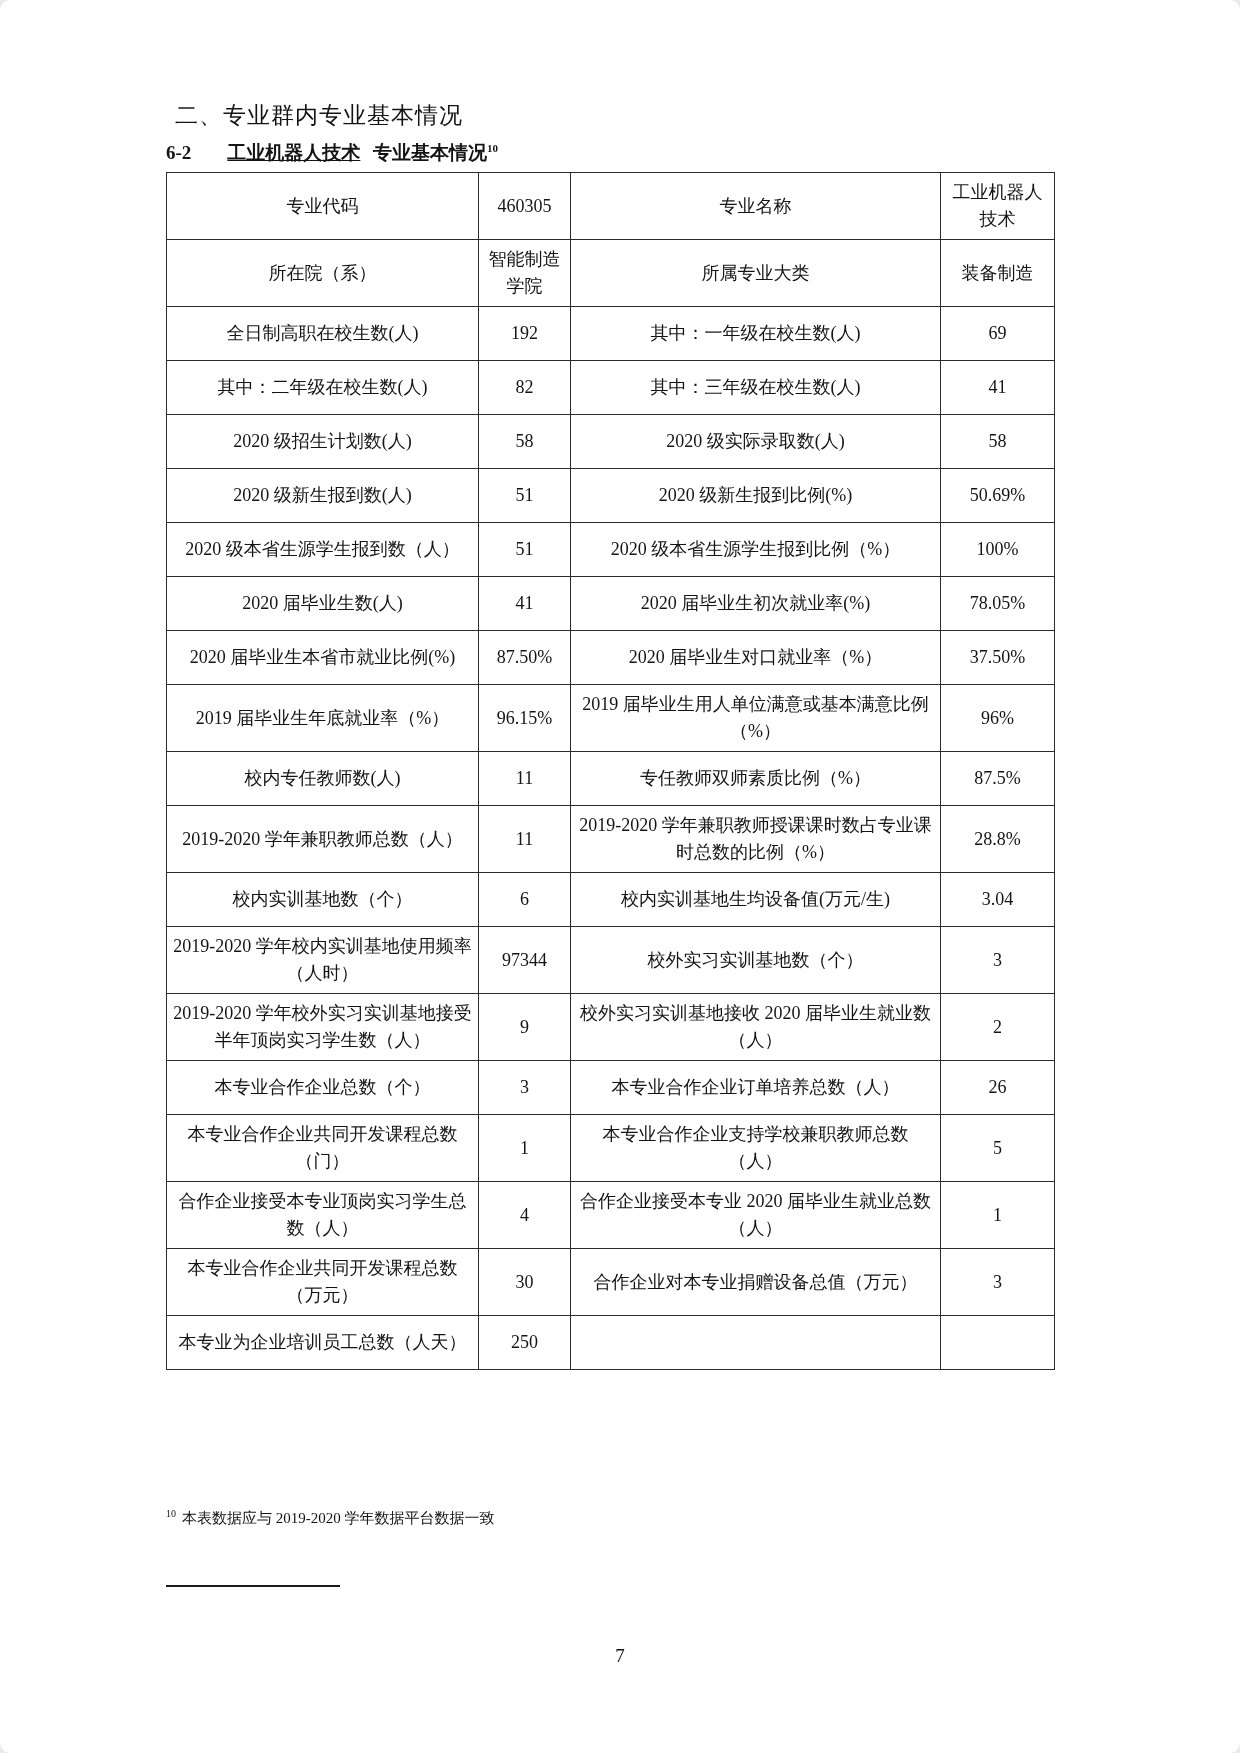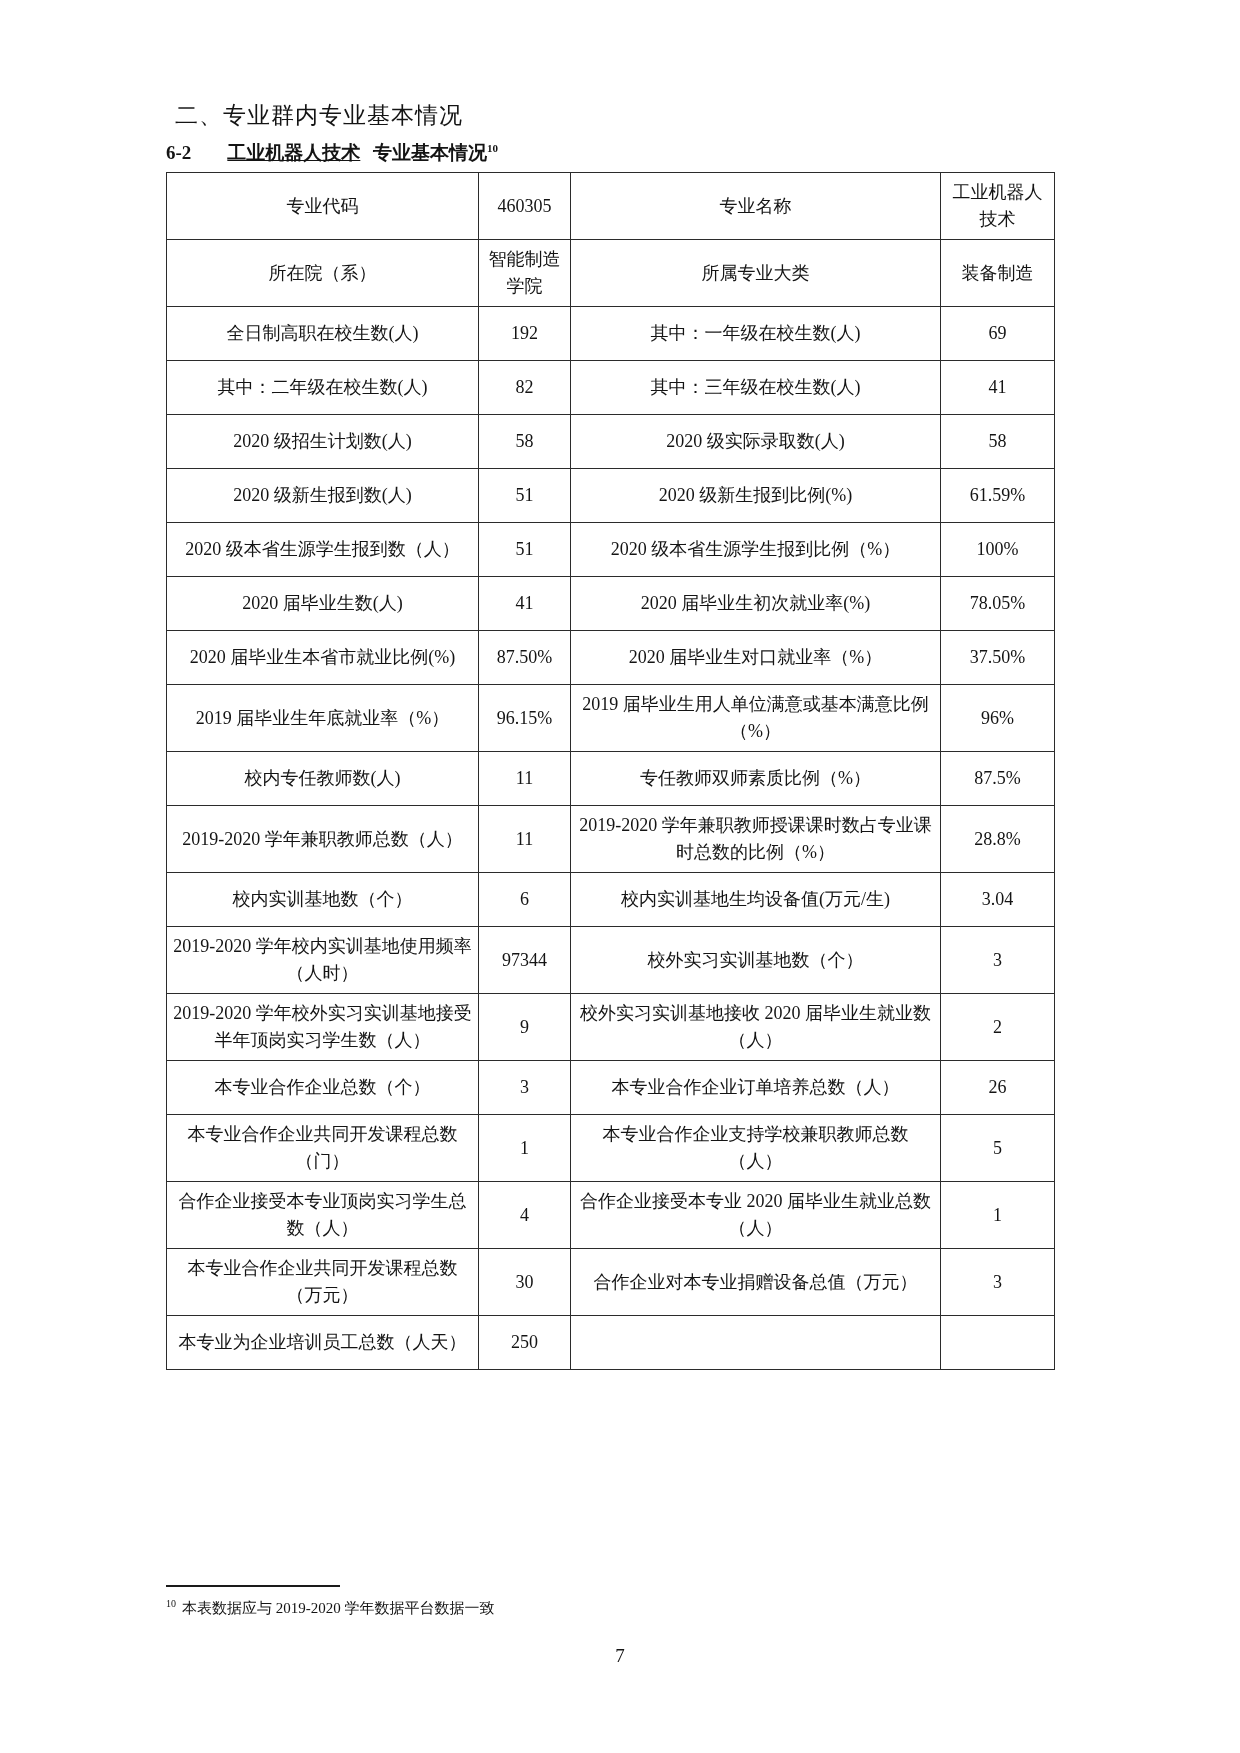--- a/index.html
+++ b/index.html
@@ -3,20 +3,21 @@
 <meta charset="utf-8">
 <style>
   html,body{margin:0;padding:0;background:#e9e9e9;}
   .page{
     position:relative;
     width:1240px;height:1753px;
     background:#ffffff;
     font-family:"Liberation Serif","DejaVu Serif",serif;
     color:#141414;
     overflow:hidden;
+    border-radius:10px;
   }
   .heading{
     position:absolute;left:175px;top:100px;
     font-size:23px;font-weight:normal;margin:0;
     letter-spacing:1px;
   }
   .subheading{
     position:absolute;left:166px;top:140px;
     font-size:19px;font-weight:bold;
   }
@@ -51,21 +52,21 @@
     position:absolute;left:166px;top:1442px;
     font-size:18px;margin:0;
   }
   .note .note-label{font-weight:bold;}
   .footnote-rule{
     position:absolute;left:166px;top:1585px;
     width:174px;height:0;
     border-top:2px solid #1a1a1a;
   }
   .footnote{
-    position:absolute;left:166px;top:1598px;
+    position:absolute;left:166px;top:1508px;
     font-size:15px;margin:0;
   }
   .footnote sup{font-size:10px;margin-right:6px;}
   .pageno{
     position:absolute;left:0;top:1645px;
     width:1240px;text-align:center;
     font-size:19px;
   }
 </style>
 </head>
@@ -115,21 +116,21 @@
         <tr>
           <td class="label">2020 级招生计划数(人)</td>
           <td class="value">58</td>
           <td class="label">2020 级实际录取数(人)</td>
           <td class="value">58</td>
         </tr>
         <tr>
           <td class="label">2020 级新生报到数(人)</td>
           <td class="value">51</td>
           <td class="label">2020 级新生报到比例(%)</td>
-          <td class="value">61.59%</td>
+          <td class="value">50.69%</td>
         </tr>
         <tr>
           <td class="label">2020 级本省生源学生报到数（人）</td>
           <td class="value">51</td>
           <td class="label">2020 级本省生源学生报到比例（%）</td>
           <td class="value">100%</td>
         </tr>
         <tr>
           <td class="label">2020 届毕业生数(人)</td>
           <td class="value">41</td>

